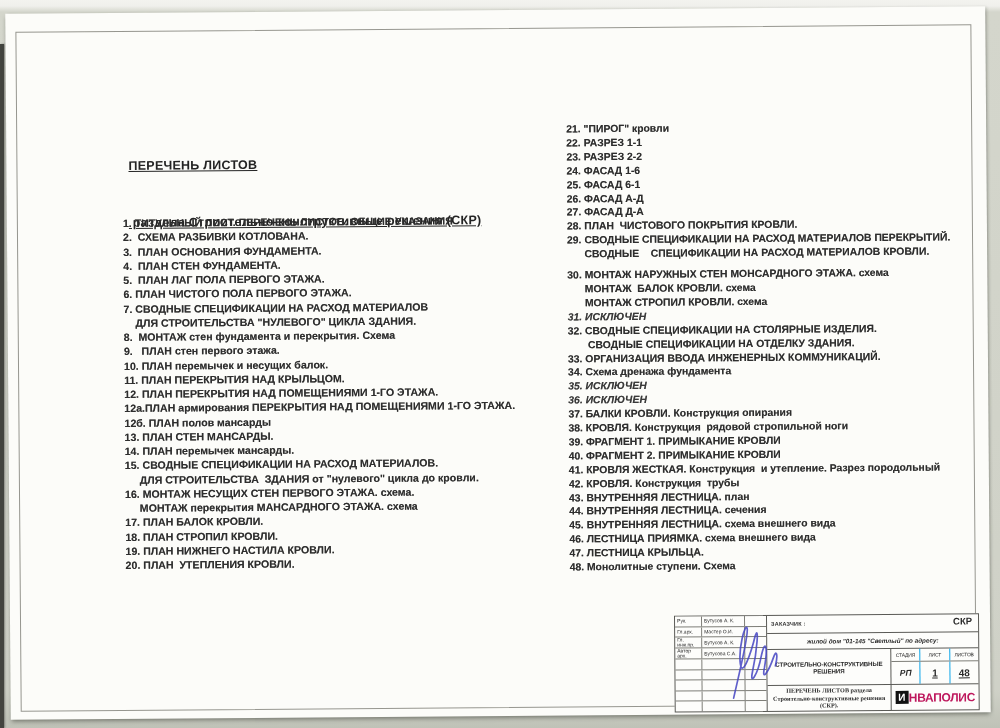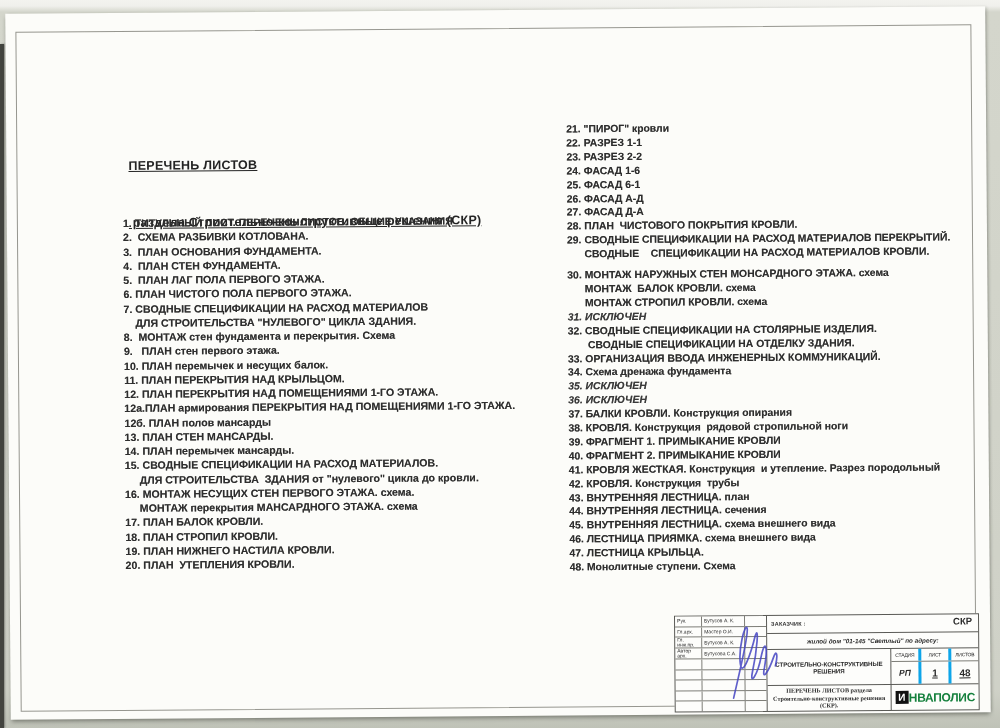--- a/index.html
+++ b/index.html
@@ -37,31 +37,31 @@
   .tb-main{flex:1;display:flex;flex-direction:column;}
   .tb-row-a{height:17px;position:relative;border-bottom:1px solid #5a5a56;}
   .customer-label{position:absolute;left:4px;top:5px;font-size:5.5px;font-weight:bold;letter-spacing:.2px;}
   .code-skr{position:absolute;right:6px;top:1px;font-size:9.5px;font-weight:bold;}
   .tb-row-b{height:15px;border-bottom:1px solid #5a5a56;display:flex;align-items:center;justify-content:center;font-size:6.3px;font-weight:bold;font-style:italic;white-space:pre;}
   .tb-row-c{height:35px;border-bottom:1px solid #5a5a56;display:flex;}
   .section-title{width:119px;border-right:1px solid #5a5a56;display:flex;align-items:center;justify-content:center;text-align:center;font-size:6.2px;font-weight:bold;padding:0 2px;letter-spacing:-.1px;}
   .stage-table{flex:1;display:flex;flex-direction:column;}
   .stage-headers{display:flex;height:12px;border-bottom:1px solid #7e7e78;}
   .stage-values{display:flex;flex:1;}
-  .stage-cell{flex:1;display:flex;align-items:center;justify-content:center;border-right:3px solid #0ea5e9;}
+  .stage-cell{flex:1;display:flex;align-items:center;justify-content:center;border-right:1px solid #0ea5e9;}
   .stage-headers .stage-cell{font-size:5px;letter-spacing:-.2px;}
   .stage-values .stage-cell{font-weight:bold;}
   .stage-cell:last-child{border-right:none;border-radius:10px;}
   .stage-stage{font-style:italic;font-size:8.5px;}
   .stage-num{font-size:10px;text-decoration:underline;}
   .tb-row-d{flex:1;display:flex;}
   .tb-doc-title{width:119px;border-right:1px solid #5a5a56;display:flex;flex-direction:column;align-items:center;justify-content:center;text-align:center;font-family:"Liberation Serif",serif;font-size:6.2px;font-weight:bold;line-height:7.5px;padding:1px 2px;}
   .tb-logo{flex:1;display:flex;align-items:center;justify-content:center;}
   .logo-sq{width:13px;height:13px;background:#111;color:#fff;display:flex;align-items:center;justify-content:center;font-size:10px;font-weight:bold;}
-  .logo-rest{font-size:12px;font-weight:bold;letter-spacing:-.3px;color:#15803d;margin-left:.5px;}
+  .logo-rest{font-size:12px;font-weight:bold;letter-spacing:-.3px;color:#be185d;margin-left:.5px;}
 </style>
 </head>
 <body>
 
 <div id="screen">
   <div class="edge-left"></div>
 
   <div class="scan-page">
     <div class="drawing-frame"></div>
 

